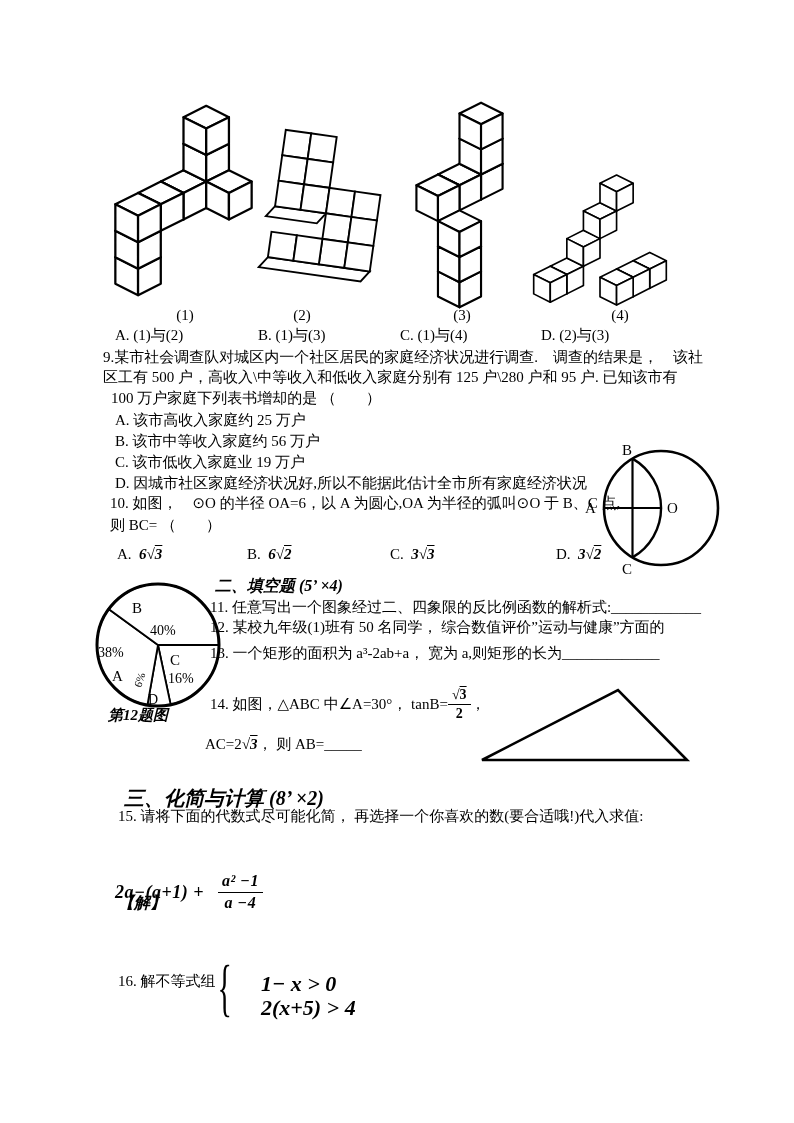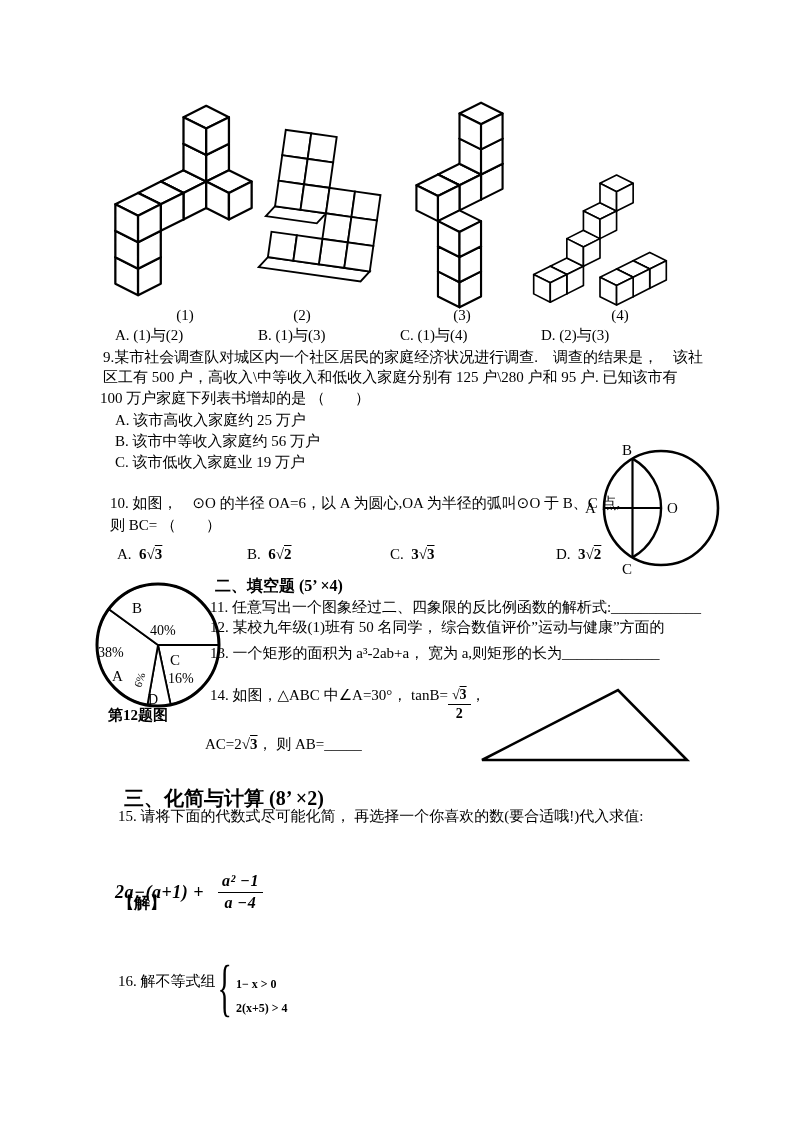--- a/index.html
+++ b/index.html
@@ -1,29 +1,29 @@
 <!DOCTYPE html>
 <html><head>
 <meta charset="utf-8">
 <style>
   html,body{margin:0;padding:0;background:#888;}
   .page{position:relative;width:794px;height:1123px;background:#ffffff;
         font-family:"Liberation Serif","DejaVu Sans",serif;color:#000;overflow:hidden;}
   .t{position:absolute;white-space:nowrap;font-size:15px;line-height:1.3;}
-  .bold{font-weight:bold;}
+  .bold{font-weight:bold;font-style:italic;}
   .rad{text-decoration:overline;}
   .sqrtv{font-weight:bold;}
   .frac{display:inline-block;text-align:center;vertical-align:middle;font-weight:bold;}
   .frac .num{display:block;border-bottom:1.6px solid #000;padding:0 4px;}
   .frac .den{display:block;padding:0 4px;}
   .mathx{font-weight:bold;font-style:italic;font-size:18px;letter-spacing:.5px;}
   .brace{display:inline-block;font-size:30px;transform:scaleY(2.1);transform-origin:center;
          font-weight:normal;margin:0 4px 0 2px;}
-  .ineqs{display:inline-block;vertical-align:middle;font-weight:bold;
-         font-size:12px;line-height:24px;}
+  .ineqs{display:inline-block;vertical-align:middle;font-weight:bold;font-style:italic;
+         font-size:22px;line-height:24px;margin-left:25px;}
   svg{position:absolute;overflow:visible;}
   svg text{font-family:"Liberation Serif","DejaVu Sans",serif;fill:#000;}
 </style>
 </head>
 <body>
 
 <div class="page">
 
   <svg id="fig1" style="left:112px;top:103px" width="143" height="195" viewBox="-3 -191 150 206">
       <polygon points="72.0,-120.0 96.0,-108.0 120.0,-120.0 96.0,-132.0" fill="#fff" stroke="#000" stroke-width="2.4" stroke-linejoin="round"></polygon>
@@ -132,24 +132,25 @@
   <div class="t" style="left:442px;top:306px;width:40px;text-align:center">(3)</div>
   <div class="t" style="left:600px;top:306px;width:40px;text-align:center">(4)</div>
 
   <div class="t" style="left:115px;top:326px">A. (1)与(2)</div>
   <div class="t" style="left:258px;top:326px">B. (1)与(3)</div>
   <div class="t" style="left:400px;top:326px">C. (1)与(4)</div>
   <div class="t" style="left:541px;top:326px">D. (2)与(3)</div>
 
   <div class="t" style="left:103px;top:348px">9.某市社会调查队对城区内一个社区居民的家庭经济状况进行调查.　调查的结果是，　该社</div>
   <div class="t" style="left:103px;top:368px">区工有 500 户，高收入\中等收入和低收入家庭分别有 125 户\280 户和 95 户. 已知该市有</div>
-  <div class="t" style="left:100px;top:389px">100 万户家庭下列表书增却的是 （　　）</div>
+  <div class="t" style="left:111px;top:389px">100 万户家庭下列表书增却的是 （　　）</div>
   <div class="t" style="left:115px;top:411px">A. 该市高收入家庭约 25 万户</div>
   <div class="t" style="left:115px;top:432px">B. 该市中等收入家庭约 56 万户</div>
   <div class="t" style="left:115px;top:453px">C. 该市低收入家庭业 19 万户</div>
+  <div class="t" style="left:115px;top:474px">D. 因城市社区家庭经济状况好,所以不能据此估计全市所有家庭经济状况</div>
 
   <div class="t" style="left:110px;top:494px">10. 如图，　⊙O 的半径 OA=6，以 A 为圆心,OA 为半径的弧叫⊙O 于 B、C 点,</div>
   <div class="t" style="left:110px;top:516px">则 BC= （　　）</div>
 
   <div class="t" style="left:117px;top:545px">
     <span>A.</span>&nbsp;
     <span class="bold"><span>6</span><span class="sqrtv">√</span><span class="rad bold">3</span></span>
   </div>
   <div class="t" style="left:247px;top:545px">
     <span>B.</span>&nbsp;
@@ -190,21 +191,21 @@
     <text x="53" y="110" font-size="11" transform="rotate(-72 53 110)">6%</text>
     <text x="60" y="126" font-size="14">D</text>
   </svg>
   <div class="t bold" style="left:108px;top:706px">第12题图</div>
 
   <div class="t bold" style="left:215px;top:576px;font-size:16px">二、填空题 (5’ ×4)</div>
   <div class="t" style="left:210px;top:598px">11. 任意写出一个图象经过二、四象限的反比例函数的解析式:____________</div>
   <div class="t" style="left:210px;top:618px">12.  某校九年级(1)班有 50 名同学，  综合数值评价”运动与健康”方面的</div>
   <div class="t" style="left:210px;top:644px">13. 一个矩形的面积为 a³-2ab+a， 宽为 a,则矩形的长为_____________</div>
 
-  <div class="t" style="left:210px;top:686px;display:flex;">
+  <div class="t" style="left:210px;top:686px;display:flex;align-items:center">
     <span>14. 如图，△ABC 中∠A=30°，  tanB=</span>
     <span class="frac" style="font-size:14px">
       <span class="num"><span class="sqrtv">√</span><span class="rad">3</span></span>
       <span class="den">2</span>
     </span>
     <span>，</span>
   </div>
   <div class="t" style="left:205px;top:735px">
     <span>AC=2</span><span class="sqrtv bold">√</span><span class="rad bold">3</span><span>， 则 AB=_____</span>
   </div>

